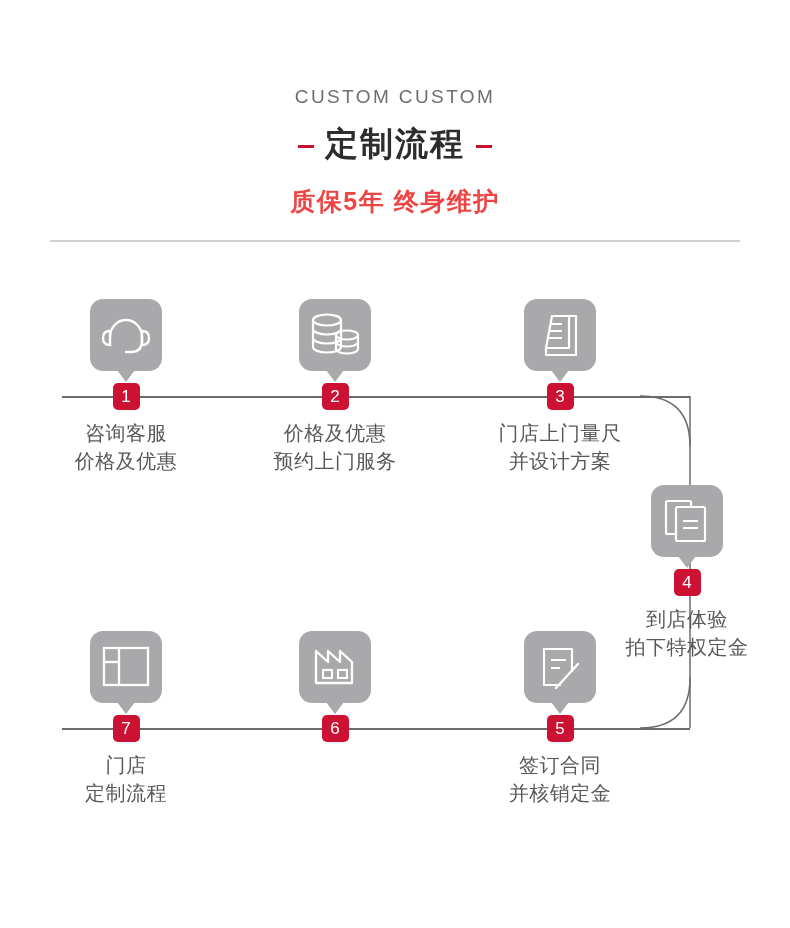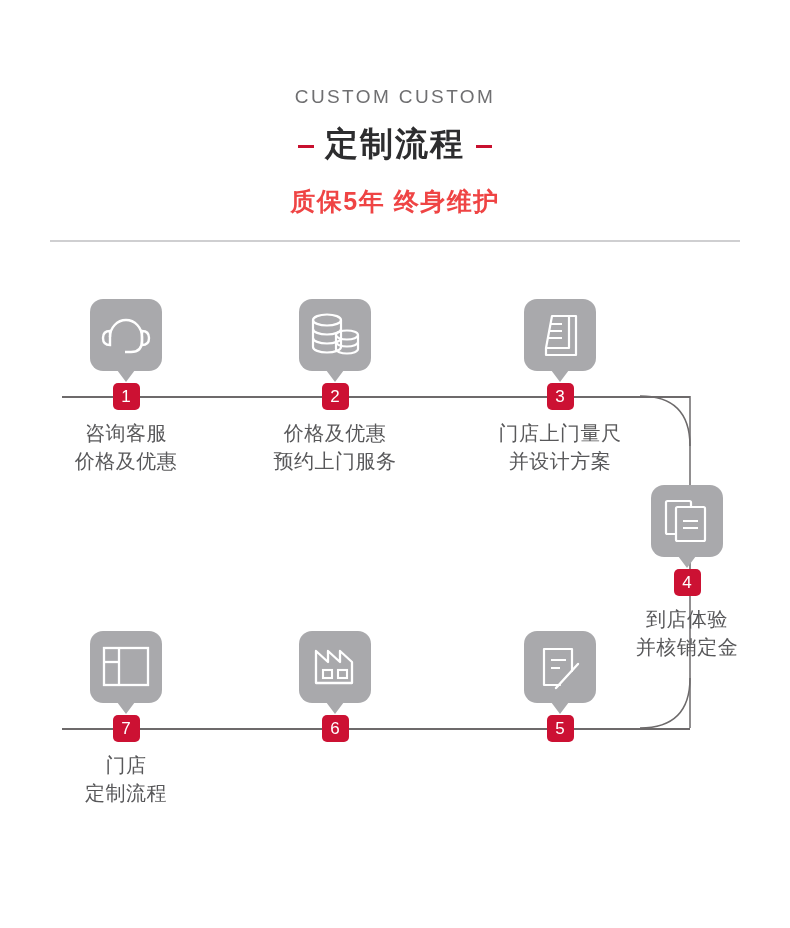--- a/index.html
+++ b/index.html
@@ -209,33 +209,35 @@
     <div class="step-icon">
       <svg width="72" height="72" viewBox="0 0 72 72">
         <rect x="15" y="16" width="25" height="33" rx="1.5" fill="none" stroke="#ffffff" stroke-width="2.2"></rect>
         <rect x="25" y="22" width="29" height="34" rx="1.5" fill="#a9a9ac" stroke="#ffffff" stroke-width="2.2"></rect>
         <line x1="32" y1="36" x2="47" y2="36" stroke="#ffffff" stroke-width="2"></line>
         <line x1="32" y1="43" x2="47" y2="43" stroke="#ffffff" stroke-width="2"></line>
       </svg>
     </div>
     <div class="step-badge gap-badge">4</div>
     <div class="step-label">到店体验
-并核销定金</div>
+拍下特权定金</div>
   </div>
 
   <div class="step pos5">
     <div class="step-icon">
       <svg width="72" height="72" viewBox="0 0 72 72">
         <path d="M20 18 L48 18 L48 40 M20 18 L20 54 L36 54" fill="none" stroke="#ffffff" stroke-width="2.2" stroke-linejoin="round" stroke-linecap="round"></path>
         <line x1="27" y1="29" x2="42" y2="29" stroke="#ffffff" stroke-width="2"></line>
         <line x1="27" y1="37" x2="36" y2="37" stroke="#ffffff" stroke-width="2"></line>
         <line x1="32" y1="57" x2="54" y2="33" stroke="#ffffff" stroke-width="2.4" stroke-linecap="round"></line>
       </svg>
     </div>
     <div class="step-badge gap-badge">5</div>
+    <div class="step-label">签订合同
+并核销定金</div>
   </div>
 
   <div class="step pos6">
     <div class="step-icon">
       <svg width="72" height="72" viewBox="0 0 72 72">
         <path d="M17 52 L17 20 L29 31 L29 20 L41 31 L41 20 L53 31 L53 52 Z" fill="none" stroke="#ffffff" stroke-width="2.3" stroke-linejoin="round"></path>
         <rect x="24" y="39" width="9" height="8" fill="none" stroke="#ffffff" stroke-width="2.1"></rect>
         <rect x="39" y="39" width="9" height="8" fill="none" stroke="#ffffff" stroke-width="2.1"></rect>
       </svg>
     </div>

